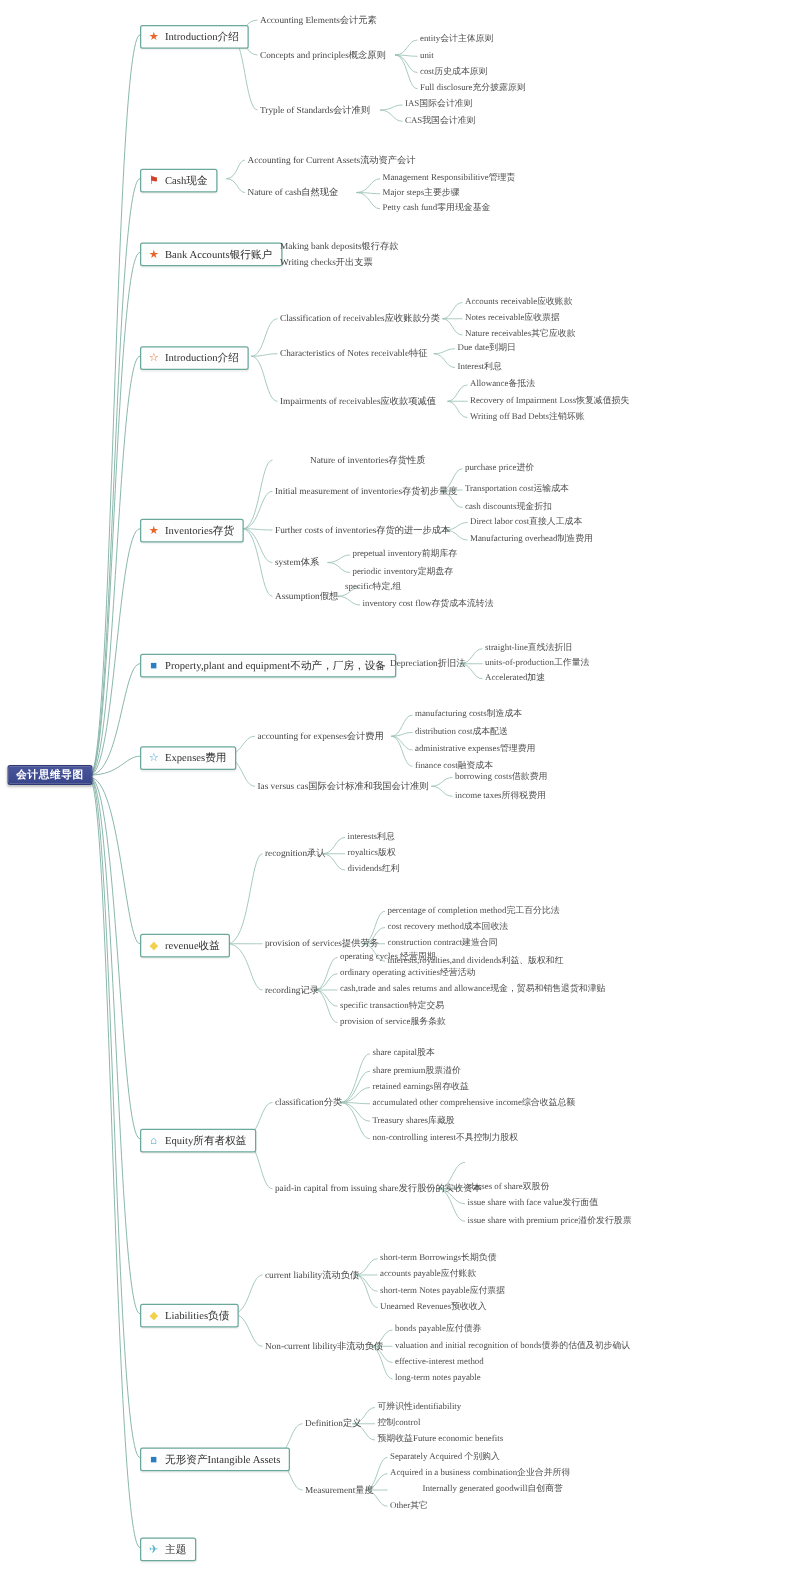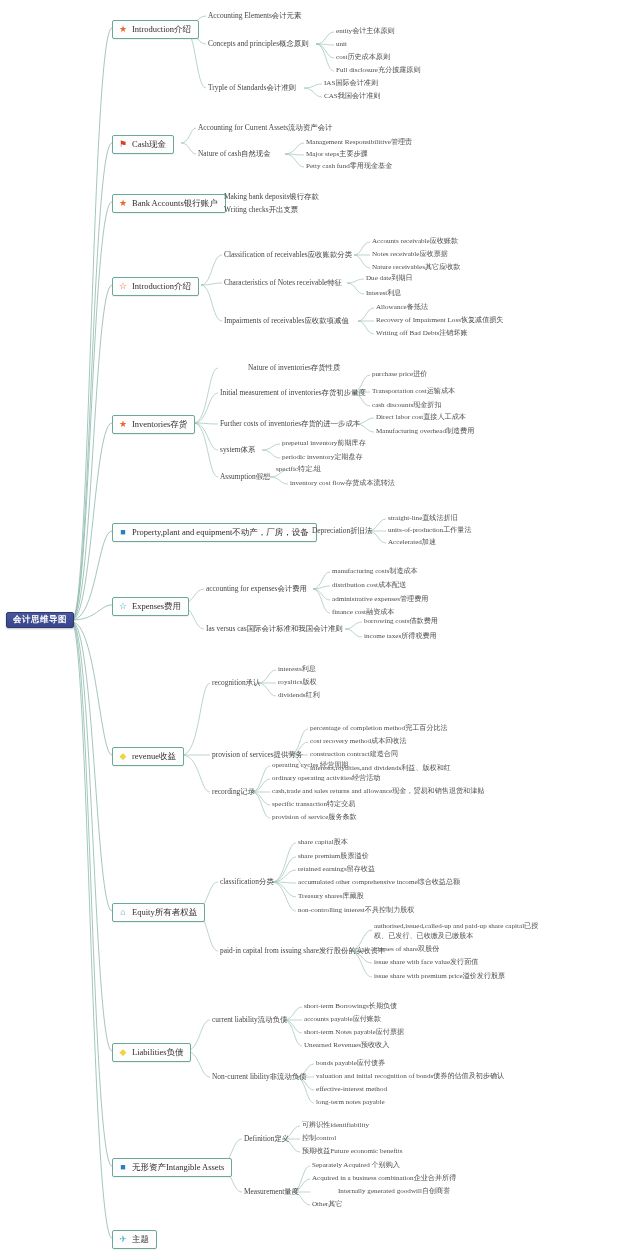--- a/index.html
+++ b/index.html
@@ -356,21 +356,20 @@
   <div class="lbl l3" style="left:272px;top:813px;">provision of service服务条款</div>
 
   <div class="lbl l2" style="left:220px;top:877px;">classification分类</div>
   <div class="lbl l2" style="left:220px;top:946px;">paid-in capital from issuing share发行股份的实收资本</div>
   <div class="lbl l3" style="left:298px;top:838px;">share capital股本</div>
   <div class="lbl l3" style="left:298px;top:852px;">share premium股票溢价</div>
   <div class="lbl l3" style="left:298px;top:865px;">retained earnings留存收益</div>
   <div class="lbl l3" style="left:298px;top:878px;">accumulated other comprehensive income综合收益总额</div>
   <div class="lbl l3" style="left:298px;top:892px;">Treasury shares库藏股</div>
   <div class="lbl l3" style="left:298px;top:906px;">non-controlling interest不具控制力股权</div>
-  <div class="lbl l3 wrapped" style="left:374px;top:922px;width:172px;">authorised,issued,called-up and paid-up share capital已授权、已发行、已收缴及已缴股本</div>
   <div class="lbl l3" style="left:374px;top:945px;">classes of share双股份</div>
   <div class="lbl l3" style="left:374px;top:958px;">issue share with face value发行面值</div>
   <div class="lbl l3" style="left:374px;top:972px;">issue share with premium price溢价发行股票</div>
 
   <div class="lbl l2" style="left:212px;top:1015px;">current liability流动负债</div>
   <div class="lbl l2" style="left:212px;top:1072px;">Non-current libility非流动负债</div>
   <div class="lbl l3" style="left:304px;top:1002px;">short-term Borrowings长期负债</div>
   <div class="lbl l3" style="left:304px;top:1015px;">accounts payable应付账款</div>
   <div class="lbl l3" style="left:304px;top:1028px;">short-term Notes payable应付票据</div>
   <div class="lbl l3" style="left:304px;top:1041px;">Unearned Revenues预收收入</div>

